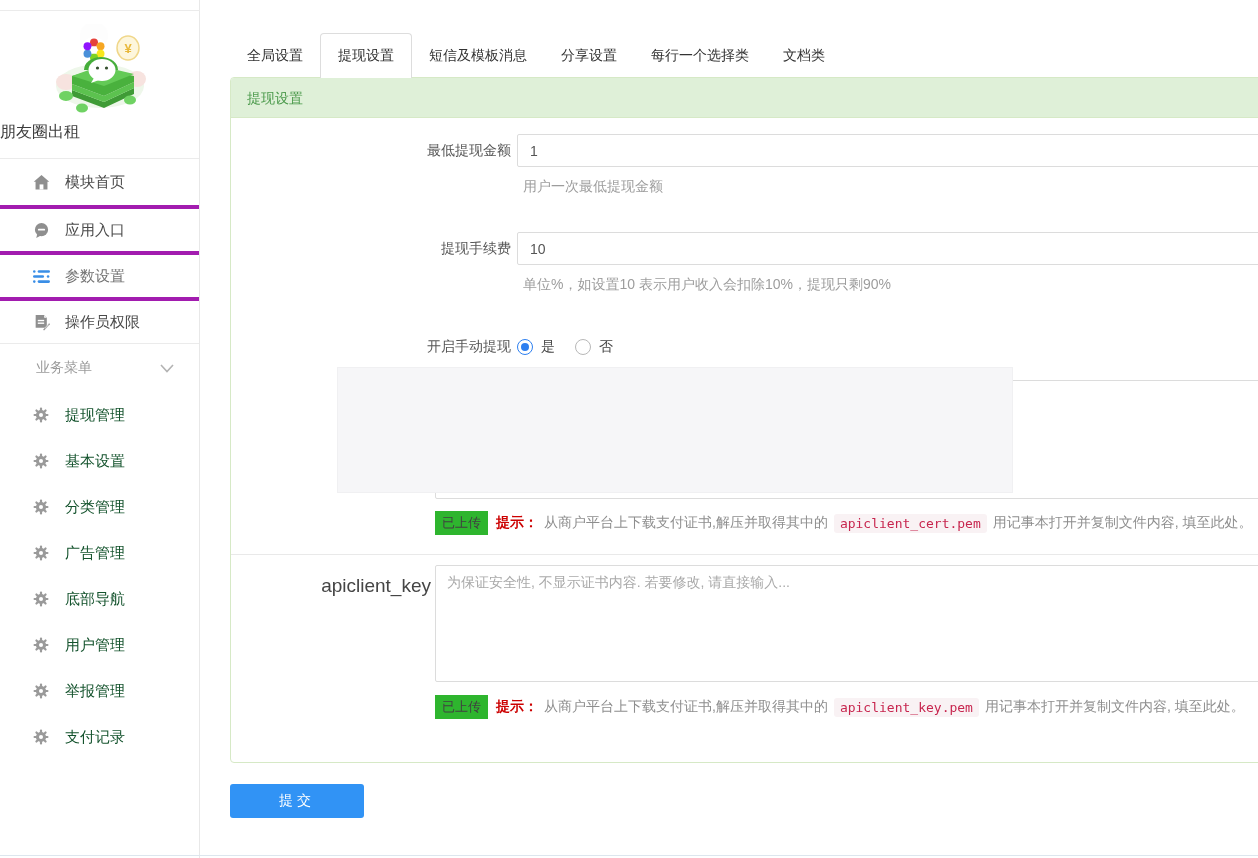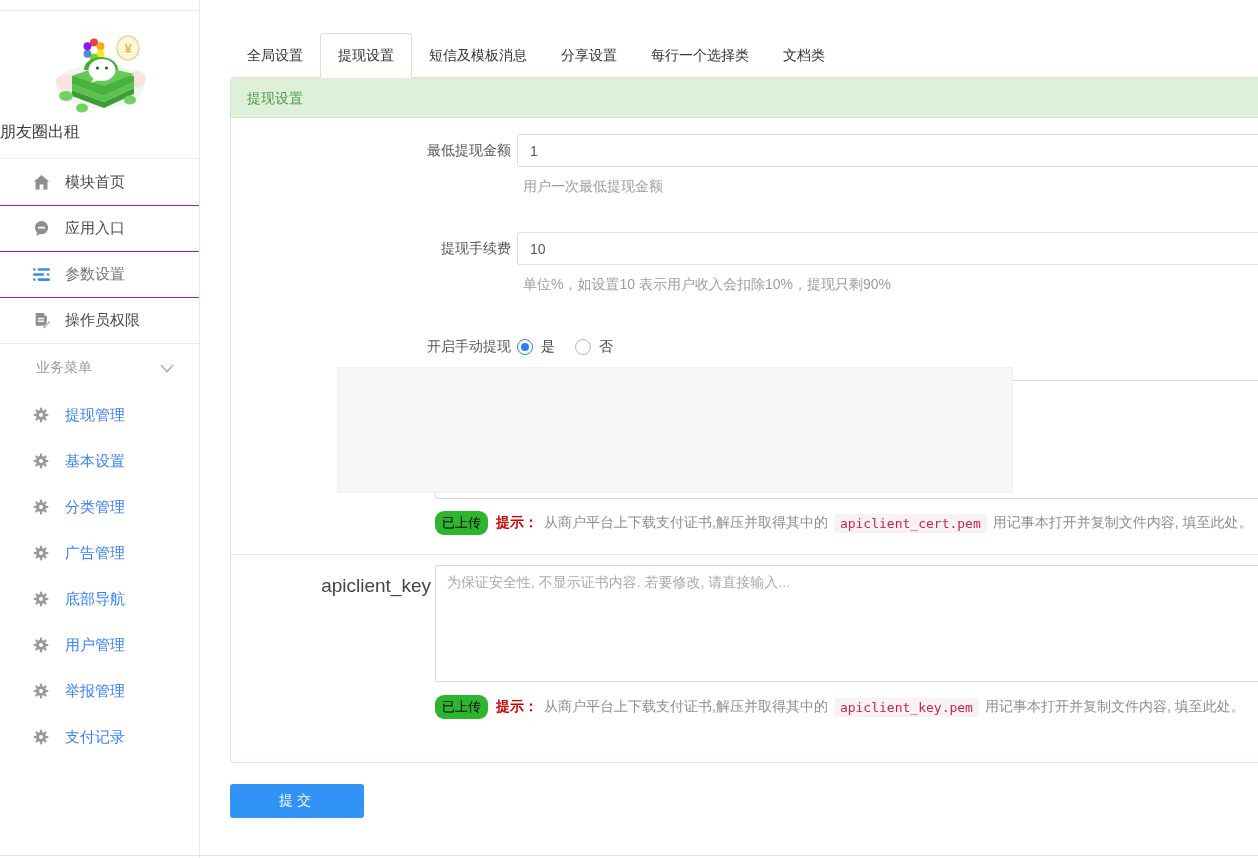--- a/index.html
+++ b/index.html
@@ -8,29 +8,29 @@
 
   
   .sidebar { position:absolute; left:0; top:0; width:200px; height:858px;
     background:#fff; border-right:1px solid #e8e8e8; }
   .sidebar .top-line { position:absolute; top:10px; left:0; width:200px; height:1px; background:#ebebeb; }
   .logo-wrap { text-align:center; padding-top:24px; }
   .app-title { text-align:left; font-size:16px; color:#3c3c3c; margin-top:2px; }
   .s-divider { height:1px; background:#ebebeb; margin-top:15px; }
   .s-menu { }
   .s-item { height:46px; display:flex; align-items:center; padding-left:33px;
-    font-size:15px; color:#4a4a4a; cursor:pointer; border-top:1px solid #a21caf; }
+    font-size:15px; color:#4a4a4a; cursor:pointer; border-top:4px solid #a21caf; }
   .s-item:first-child { border-top:none; }
   .s-item .ic { width:17px; height:17px; margin-right:15px; flex:none; display:inline-flex; }
   .s-item.active { color:#737373; }
   .s-section { height:48px; display:flex; align-items:center; padding:0 25px 0 36px;
     color:#9a9a9a; font-size:14px; }
   .s-section .chev { margin-left:auto; }
   .biz-item { height:46px; display:flex; align-items:center; padding-left:33px;
-    font-size:15px; color:#3b82f6; cursor:pointer; }
+    font-size:15px; color:#14532d; cursor:pointer; }
   .biz-item .ic { width:16px; height:16px; margin-right:16px; flex:none; display:inline-flex; }
 
   
   .main { position:absolute; left:200px; top:0; width:1130px; height:858px; padding-left:30px; }
   .tabs { display:flex; align-items:flex-end; height:45px; margin-top:33px; }
   .tab { height:45px; line-height:45px; padding:0 17px; font-size:14px; color:#333;
     cursor:pointer; position:relative; }
   .tab.active { background:#fff; border:1px solid #ddd; border-bottom:none;
     border-radius:4px 4px 0 0; z-index:3; line-height:43px; }
 
@@ -68,22 +68,22 @@
     font-family:"Liberation Sans","DejaVu Sans",sans-serif; }
   textarea.ta::placeholder { color:#a9a9a9; }
   textarea.ta.key { height:117px; }
 
   .gray-overlay { position:absolute; left:106px; top:249px; width:676px; height:126px;
     background:#f6f6f8; border:1px solid #f0f0f2; z-index:2; }
 
   .hint { margin:8px 0 0 204px; font-size:14px; color:#8e8e8e; display:flex;
     align-items:center; flex-wrap:nowrap; white-space:nowrap; }
   .hint.second { margin-top:9px; }
-  .badge-green { background:#2eb52e; color:#000000; font-size:13px; padding:3px 7px;
-    margin-right:8px; flex:none;border-radius:9px; }
+  .badge-green { background:#2eb52e; color:#404040; font-size:13px; padding:3px 7px;
+    margin-right:8px; flex:none; }
   .hint-title { color:#c00; font-weight:bold; margin-right:6px; font-size:14px; }
   .code-chip { font-family:"DejaVu Sans Mono","Liberation Mono",monospace; font-size:13px;
     color:#c7254e; background:#f9f2f4; padding:2px 6px; border-radius:3px; margin:0 6px; }
 
   .hr-line { height:1px; background:#e9e9e9; margin-top:19px; }
   .g-key { margin-top:10px; }
 
   .submit-btn { display:block; margin-top:21px; width:134px; height:34px; background:#3193f5;
     color:#fff; border:none; border-radius:3px; font-size:14px; letter-spacing:4px;
     cursor:pointer; font-family:Liberation Sans, sans-serif; }

